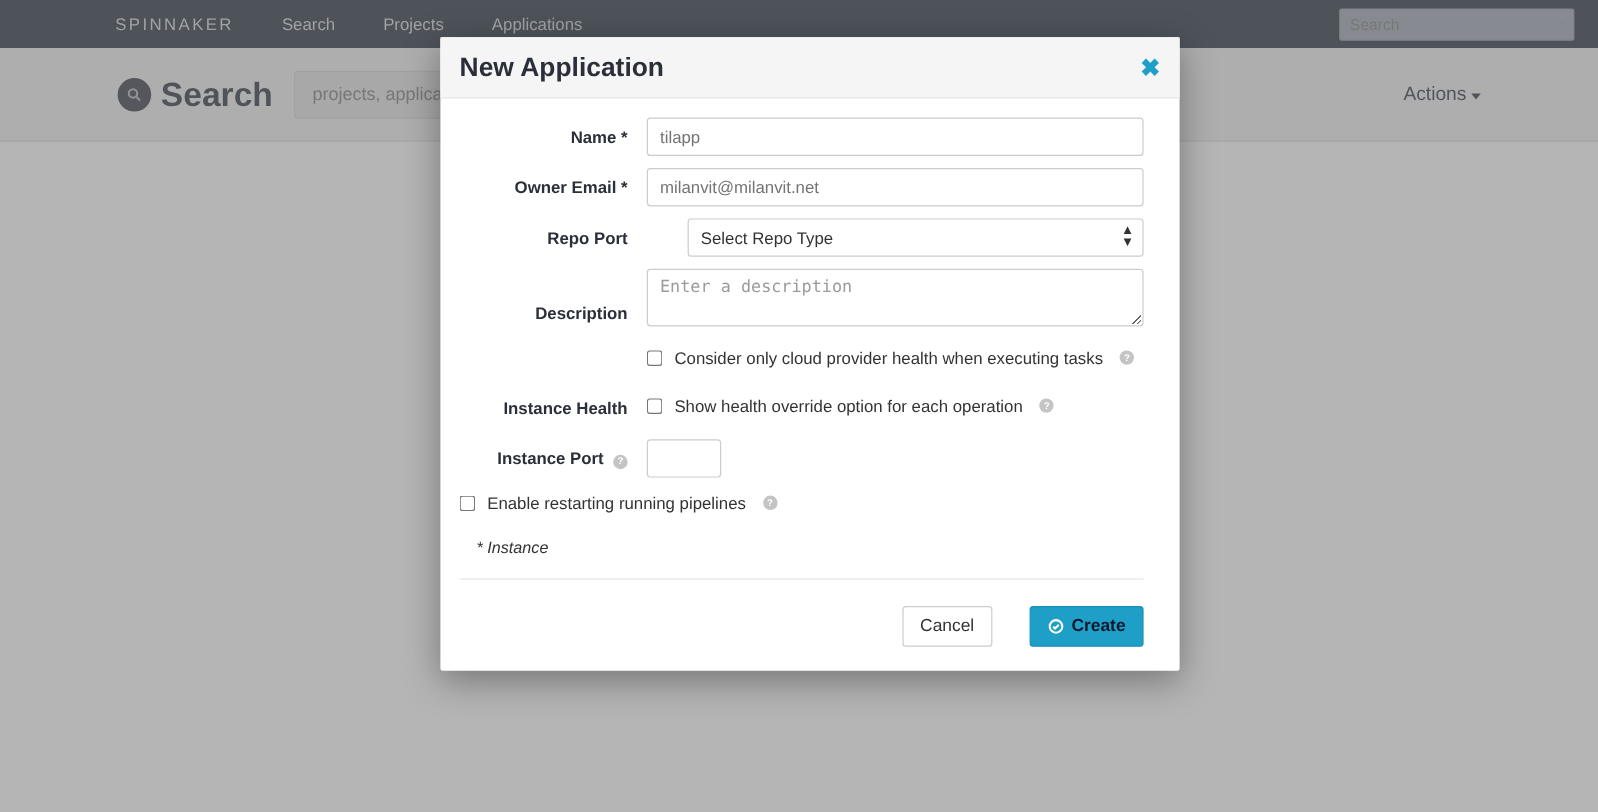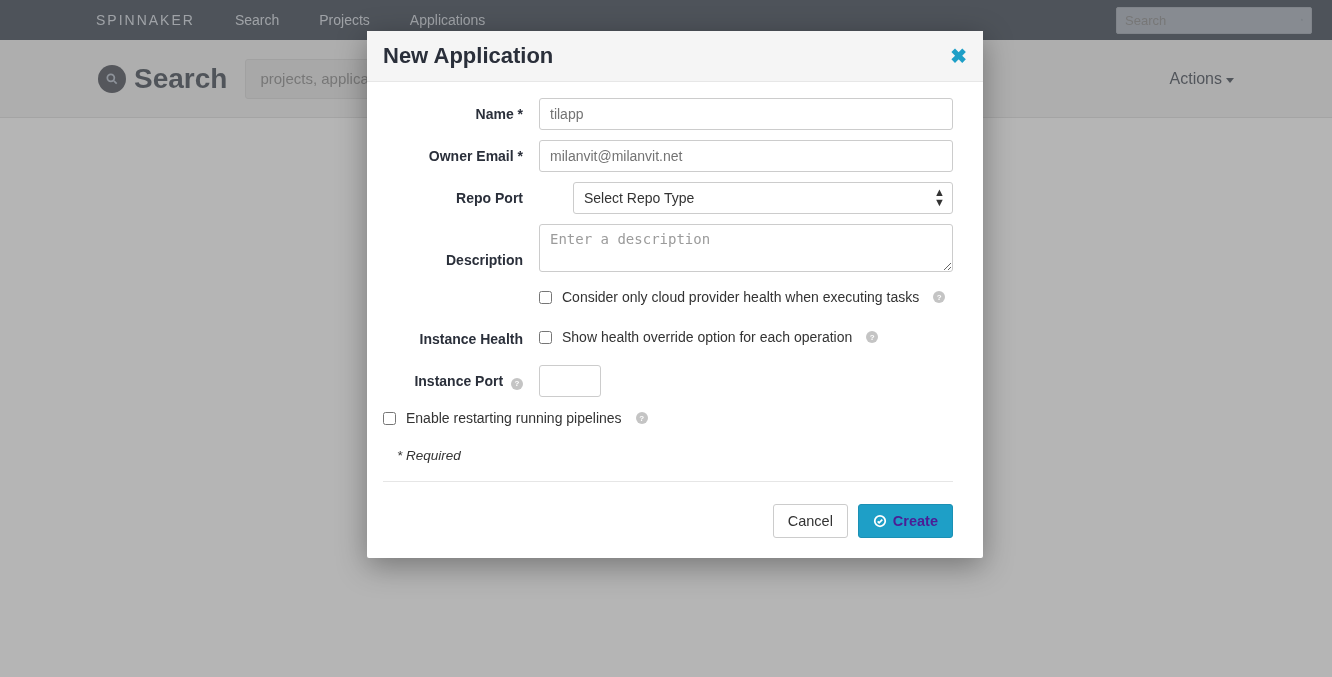--- a/index.html
+++ b/index.html
@@ -71,24 +71,24 @@
   .textarea-input::placeholder { color:#9b9b9b; }
   .checkbox-row { display:flex; align-items:center; gap:10px; font-size:14px; color:#333; padding:3px 0 10px 0; }
   .checkbox-row input[type=checkbox] { width:13px; height:13px; }
   .help-icon {
     width:12px; height:12px; border-radius:50%; background:#c4c4c4; color:#fff; font-size:8px; font-weight:700;
     display:inline-flex; align-items:center; justify-content:center; margin-left:4px;
   }
   .small-input { width:62px; height:32px; }
   .required-note { font-style:italic; font-size:13.5px; color:#333; margin-top:12px; margin-left:14px; }
   .modal-divider { border:0; border-top:1px solid #e6e6e6; margin:18px 0 0 0; }
-  .modal-footer { padding:14px 30px 20px 0; display:flex; justify-content:flex-end; gap:10px; }
+  .modal-footer { padding:14px 30px 20px 0; display:flex; justify-content:flex-end; gap:0; }
   .btn { height:34px; padding:0 14px; border-radius:3px; font-size:14.5px; cursor:pointer; display:inline-flex; align-items:center; gap:6px; }
   .btn-default { background:#fff; border:1px solid #ccc; color:#333; }
-  .btn-primary { background:#1e9fc7; border:1px solid #1b90b4; color:#4c1d95; font-weight:600; }
+  .btn-primary { background:#1e9fc7; border:1px solid #1b90b4; color:#0f172a; font-weight:600;margin-left:31px; }
   .check-circle { width:14px; height:14px; }
 </style>
 </head>
 <body>
 
 <div class="topnav">
   <div class="brand">SPINNAKER</div>
   <div class="nav-links">
     <a>Search</a>
     <a>Projects</a>
@@ -190,21 +190,21 @@
     <div class="form-row">
       <div class="form-control-wrap">
         <label class="checkbox-row">
           <input type="checkbox" style="">
           <span>Enable restarting running pipelines</span>
           <span class="help-icon">?</span>
         </label>
       </div>
     </div>
 
-    <div class="required-note">* Required</div>
+    <div class="required-note">* Instance</div>
 
     <hr class="modal-divider">
   </div>
 
   <div class="modal-footer">
     <button class="btn btn-default">
       <span>Cancel</span>
     </button>
     <button class="btn btn-primary">
       <svg class="check-circle" viewBox="0 0 24 24" fill="none" stroke="#fff" stroke-width="3">

